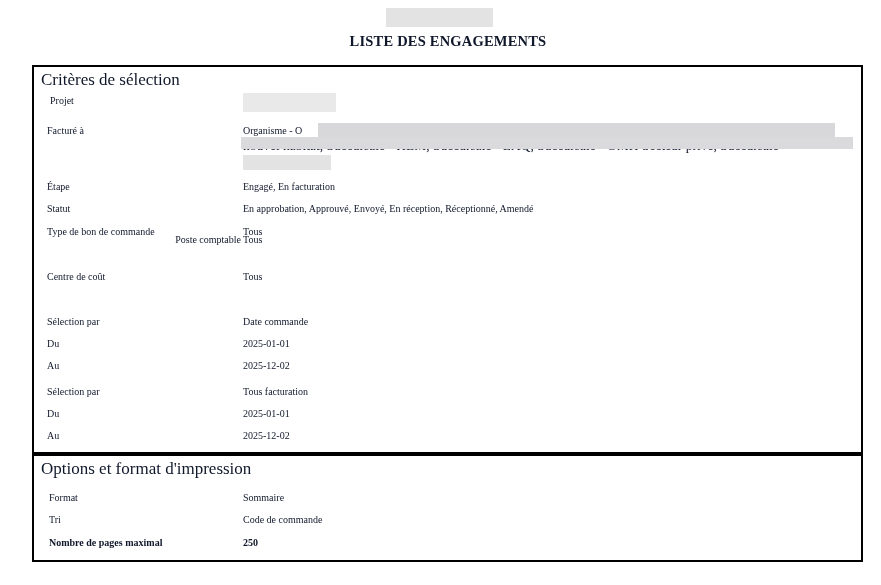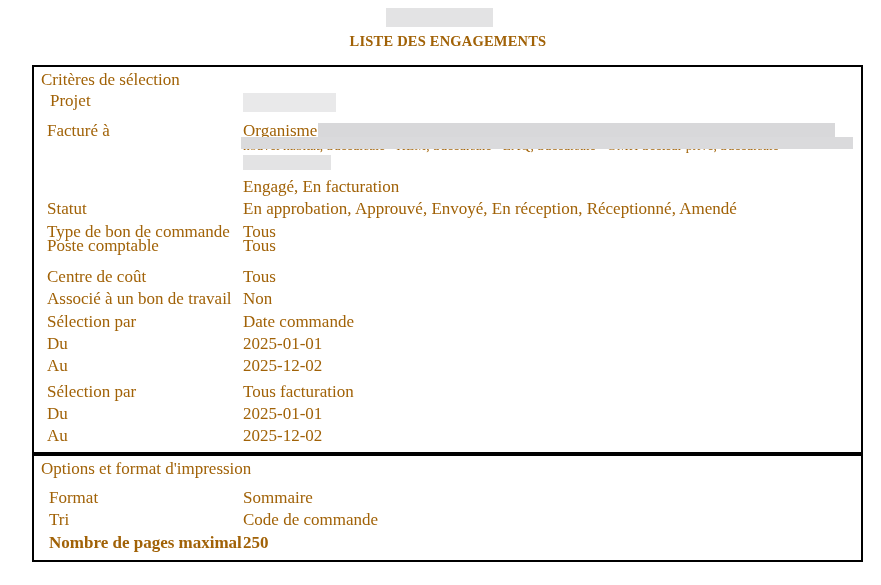--- a/index.html
+++ b/index.html
@@ -3,21 +3,21 @@
 <meta charset="utf-8">
 <style>
   * { margin: 0; padding: 0; box-sizing: border-box; }
   html, body { background: #ffffff; }
   .page {
     position: relative;
     width: 881px;
     height: 585px;
     background: #ffffff;
     font-family: "Liberation Serif", "DejaVu Serif", serif;
-    color: #a16207;
+    color: #0f172a;
     overflow: hidden;
   }
   .abs { position: absolute; }
   .doc-title {
     left: 16px; top: 33px; width: 864px;
     text-align: center;
     font-size: 14.5px; font-weight: bold;
     letter-spacing: 0.2px;
     white-space: nowrap;
   }
@@ -27,21 +27,21 @@
     background: #ffffff;
   }
   .box-criteria { top: 65px; height: 389px; }
   .box-options  { top: 454px; height: 108px; }
   .section-title {
     position: absolute;
     left: 7px; top: 3px;
     font-size: 17px; font-weight: normal;
     white-space: nowrap;
   }
-  .row { position: absolute; left: 0; width: 825px; height: 17px; font-size: 17px; line-height: 16px; }
+  .row { position: absolute; left: 0; width: 825px; height: 17px; font-size: 10px; line-height: 16px; }
   .row .lbl { position: absolute; left: 13px; width: 194px; white-space: nowrap; }
   .row .val { position: absolute; left: 209px; white-space: nowrap; }
   
   .redact { position: absolute; }
   .r-top    { background: #e3e3e4; }
   .r-projet { background: #e9e9ea; }
   .r-strip1 { background: #d8d8da; }
   .r-strip2 { background: #dadadc; }
   .r-line3  { background: #e3e3e4; }
   .fact-line2 {
@@ -70,47 +70,44 @@
     <div class="row" style="top:56px;">
       <span class="lbl">Facturé à</span>
       <span class="val">Organisme - O</span>
     </div>
     <div class="redact r-strip1" style="left:284px; top:56px; width:517px; height:16px;"></div>
     <div class="fact-line2" style="left:209px; top:71px; width:612px;">nouvel habitat, Succursale - HLM, Succursale - LAQ, Succursale - OMH Secteur privé, Succursale</div>
     <div class="redact r-strip2" style="left:207px; top:70px; width:612px; height:12px;"></div>
     <div class="redact r-line3" style="left:209px; top:88px; width:88px; height:15px;"></div>
 
     <div class="row" style="top:112px;">
+      <span class="lbl">Étape</span>
       <span class="val">Engagé, En facturation</span>
     </div>
 
     <div class="row" style="top:134px;">
       <span class="lbl">Statut</span>
       <span class="val">En approbation, Approuvé, Envoyé, En réception, Réceptionné, Amendé</span>
     </div>
 
     <div class="row" style="top:157px;">
       <span class="lbl">Type de bon de commande</span>
       <span class="val">Tous</span>
     </div>
 
-    <div class="row" style="top:171px;">
+    <div class="row" style="top:165px;text-align:right;">
       <span class="lbl">Poste comptable</span>
       <span class="val">Tous</span>
     </div>
 
     <div class="row" style="top:202px;">
       <span class="lbl">Centre de coût</span>
       <span class="val">Tous</span>
     </div>
 
-    <div class="row" style="top:224px;">
-      <span class="lbl">Associé à un bon de travail</span>
-      <span class="val">Non</span>
-    </div>
 
     <div class="row" style="top:247px;">
       <span class="lbl">Sélection par</span>
       <span class="val">Date commande</span>
     </div>
     <div class="row" style="top:269px;">
       <span class="lbl">Du</span>
       <span class="val">2025-01-01</span>
     </div>
     <div class="row" style="top:291px;">

